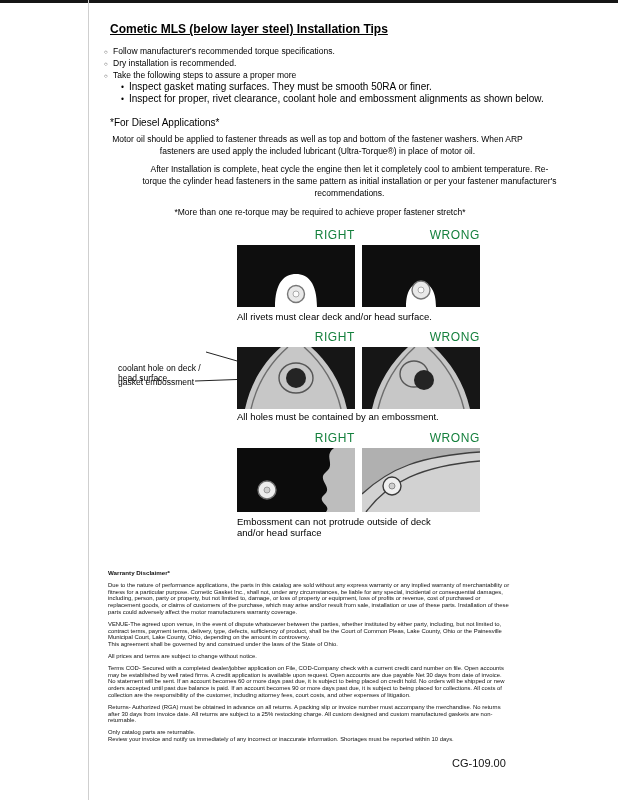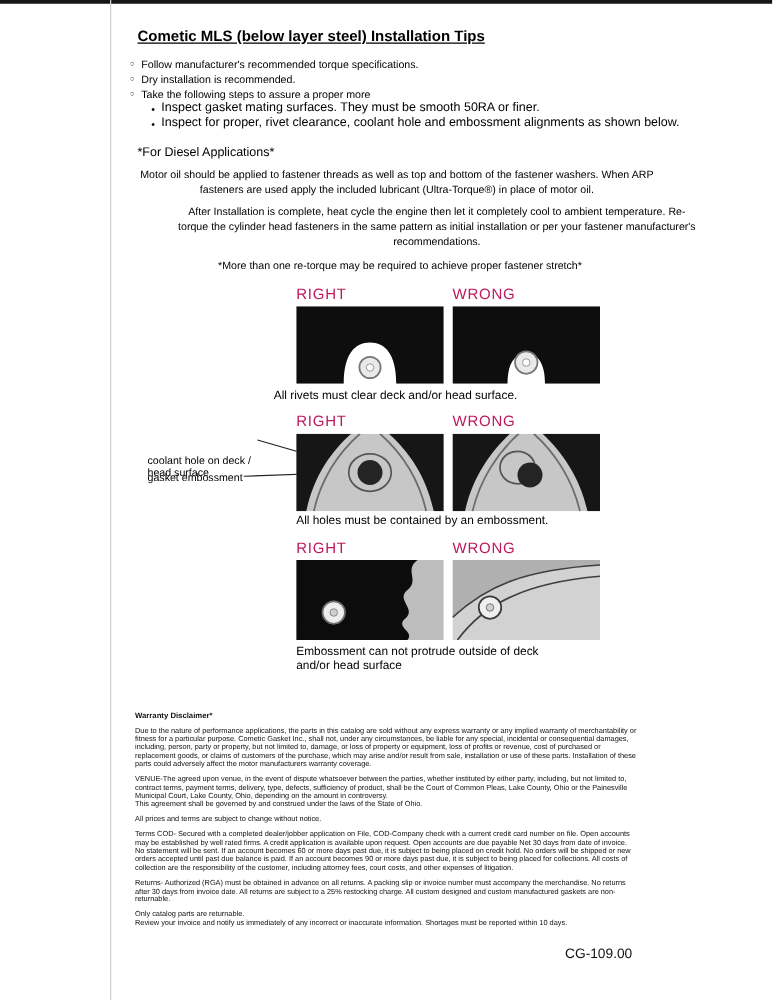--- a/index.html
+++ b/index.html
@@ -14,21 +14,21 @@
 
   .tips { width:440px; }
   .bullet { position:relative; padding-left:9px; font-size:8.5px; line-height:12px; }
   .bullet::before { content:"\25CB"; position:absolute; left:0; top:1px; font-size:6px; }
   .sub-bullet { position:relative; margin-left:17px; padding-left:8px; font-size:10px; line-height:12px; }
   .sub-bullet::before { content:"\2022"; position:absolute; left:0; top:0; font-size:8.5px; }
 
   .diesel-heading { font-size:10px; font-weight:normal; }
   .body-text { font-size:8.5px; line-height:12px;text-align:center; }
 
-  .rw-label { font-size:12px; letter-spacing:0.6px; color:#be185d; width:118px; text-align:left; }
+  .rw-label { font-size:12px; letter-spacing:0.6px; color:#15803d; width:118px; text-align:right; }
   .diagram { width:118px; }
   .diagram svg { display:block; }
   .caption { font-size:9.5px; line-height:11px; color:#000; }
   .callout { font-size:8.5px; line-height:10px; color:#000; }
 
   .warranty { width:402px; font-size:5.9px; line-height:6.8px; color:#111; }
   .warranty-heading { font-size:6.2px; font-weight:bold; margin-bottom:5px; }
   .warranty p { margin:0 0 5px 0; }
   .warranty p.tight { margin-bottom:0; }
 
@@ -72,21 +72,21 @@
     </svg>
   </div>
   <div class="abs diagram" style="left:362px; top:245px;">
     <svg viewBox="0 0 118 62" width="118" height="62">
       <rect width="118" height="62" fill="#ffffff"></rect>
       <path d="M0,0 H118 V62 H74 C74,45 68,38 59,38 C50,38 44,45 44,62 H0 Z" fill="#0e0e0e"></path>
       <circle cx="59" cy="45" r="9" fill="#e9e9e9" stroke="#777777" stroke-width="1.4"></circle>
       <circle cx="59" cy="45" r="3" fill="#fbfbfb" stroke="#999999" stroke-width="0.8"></circle>
     </svg>
   </div>
-  <div class="abs caption" style="left:219px; top:311px; width:260px;">All rivets must clear deck and/or head surface.</div>
+  <div class="abs caption" style="left:237px; top:311px; width:260px;">All rivets must clear deck and/or head surface.</div>
 
   <div class="abs rw-label" style="left:237px; top:330px;">RIGHT</div>
   <div class="abs rw-label" style="left:362px; top:330px;">WRONG</div>
 
   <div class="abs callout" style="left:118px; top:343px; width:88px;margin-top:20px;">coolant hole on deck / head surface</div>
   <div class="abs callout" style="left:118px; top:377px; width:88px;">gasket embossment</div>
   <svg class="abs" style="left:190px; top:345px;" width="110" height="40">
     <line x1="16" y1="7" x2="106" y2="33" stroke="#222222" stroke-width="1"></line>
     <line x1="5" y1="36" x2="89" y2="33" stroke="#222222" stroke-width="1"></line>
   </svg>

